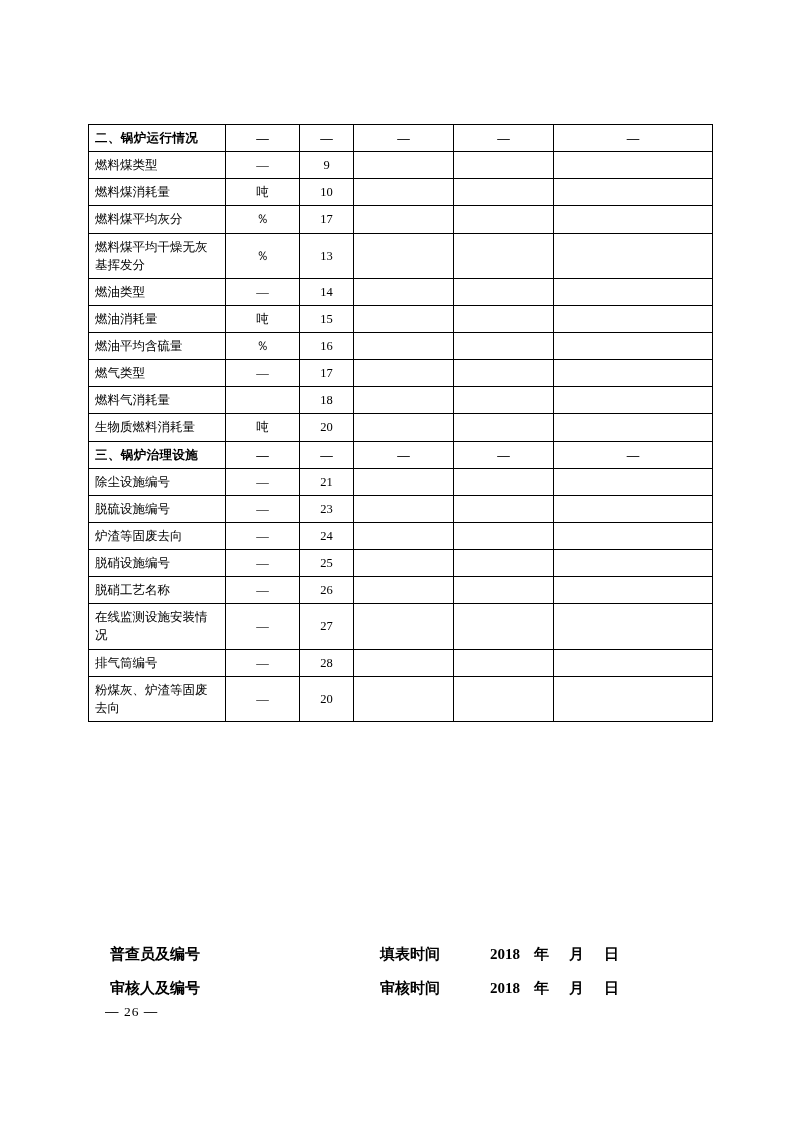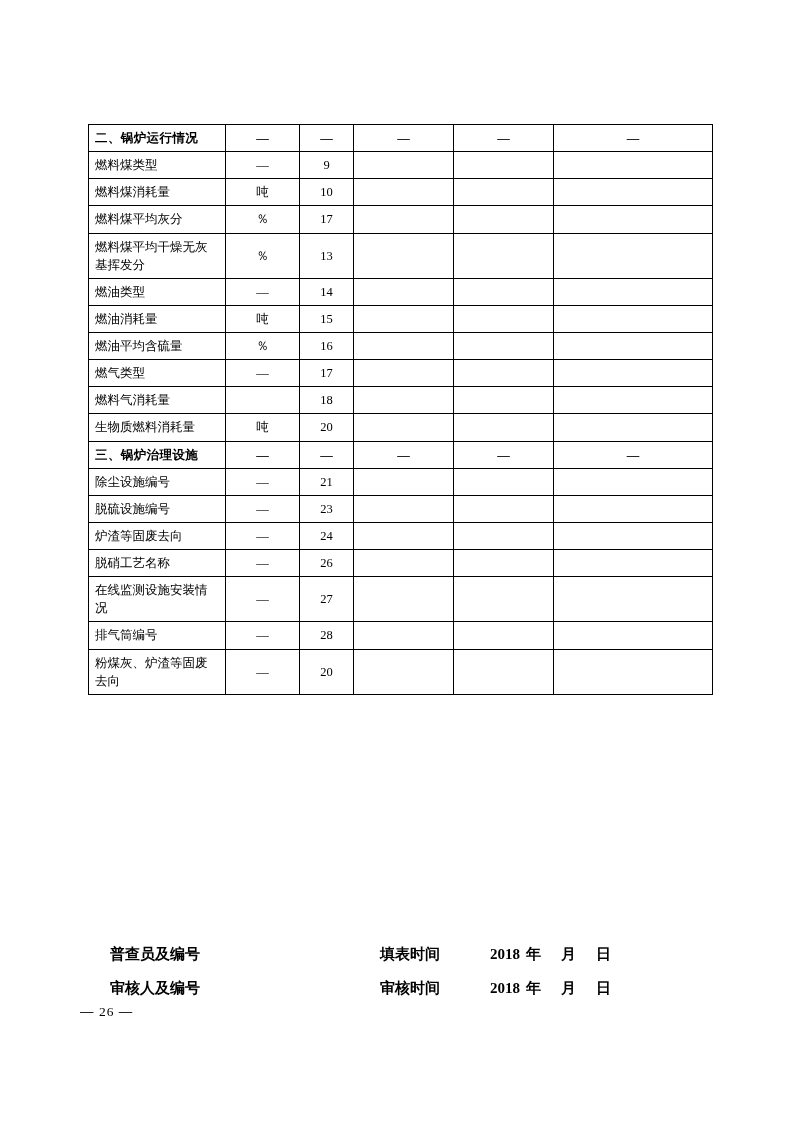--- a/index.html
+++ b/index.html
@@ -84,26 +84,26 @@
     width: 270px;
     padding-left: 22px;
   }
   .footer-mid {
     width: 110px;
     margin-top: 40px;
   }
   .footer-right {
     flex: 1;
   }
-  .footer-right .y { margin-right: 6px; }
+  .footer-right .y { margin-right: 14px; }
   .footer-right .gap { display: inline-block; width: 20px; }
 
   .pagenum {
     position: absolute;
-    left: 80px;
+    left: 105px;
     top: 1004px;
     width: 200px;
     font-size: 13.5px;
     letter-spacing: 1px;
   }
   .pagenum .d { font-family: "Liberation Sans", sans-serif; }
 </style>
 </head>
 <body>
 
@@ -229,20 +229,28 @@
             <td class="center">—</td>
             <td class="center">23</td>
             <td class="center"></td>
             <td class="center"></td>
             <td class="center"></td>
           </tr>
           <tr>
             <td class="name">炉渣等固废去向</td>
             <td class="center">—</td>
             <td class="center">24</td>
+            <td class="center"></td>
+            <td class="center"></td>
+            <td class="center"></td>
+          </tr>
+          <tr>
+            <td class="name">脱硝设施编号</td>
+            <td class="center">—</td>
+            <td class="center">25</td>
             <td class="center"></td>
             <td class="center"></td>
             <td class="center"></td>
           </tr>
           <tr>
             <td class="name">脱硝工艺名称</td>
             <td class="center">—</td>
             <td class="center">26</td>
             <td class="center"></td>
             <td class="center"></td>

